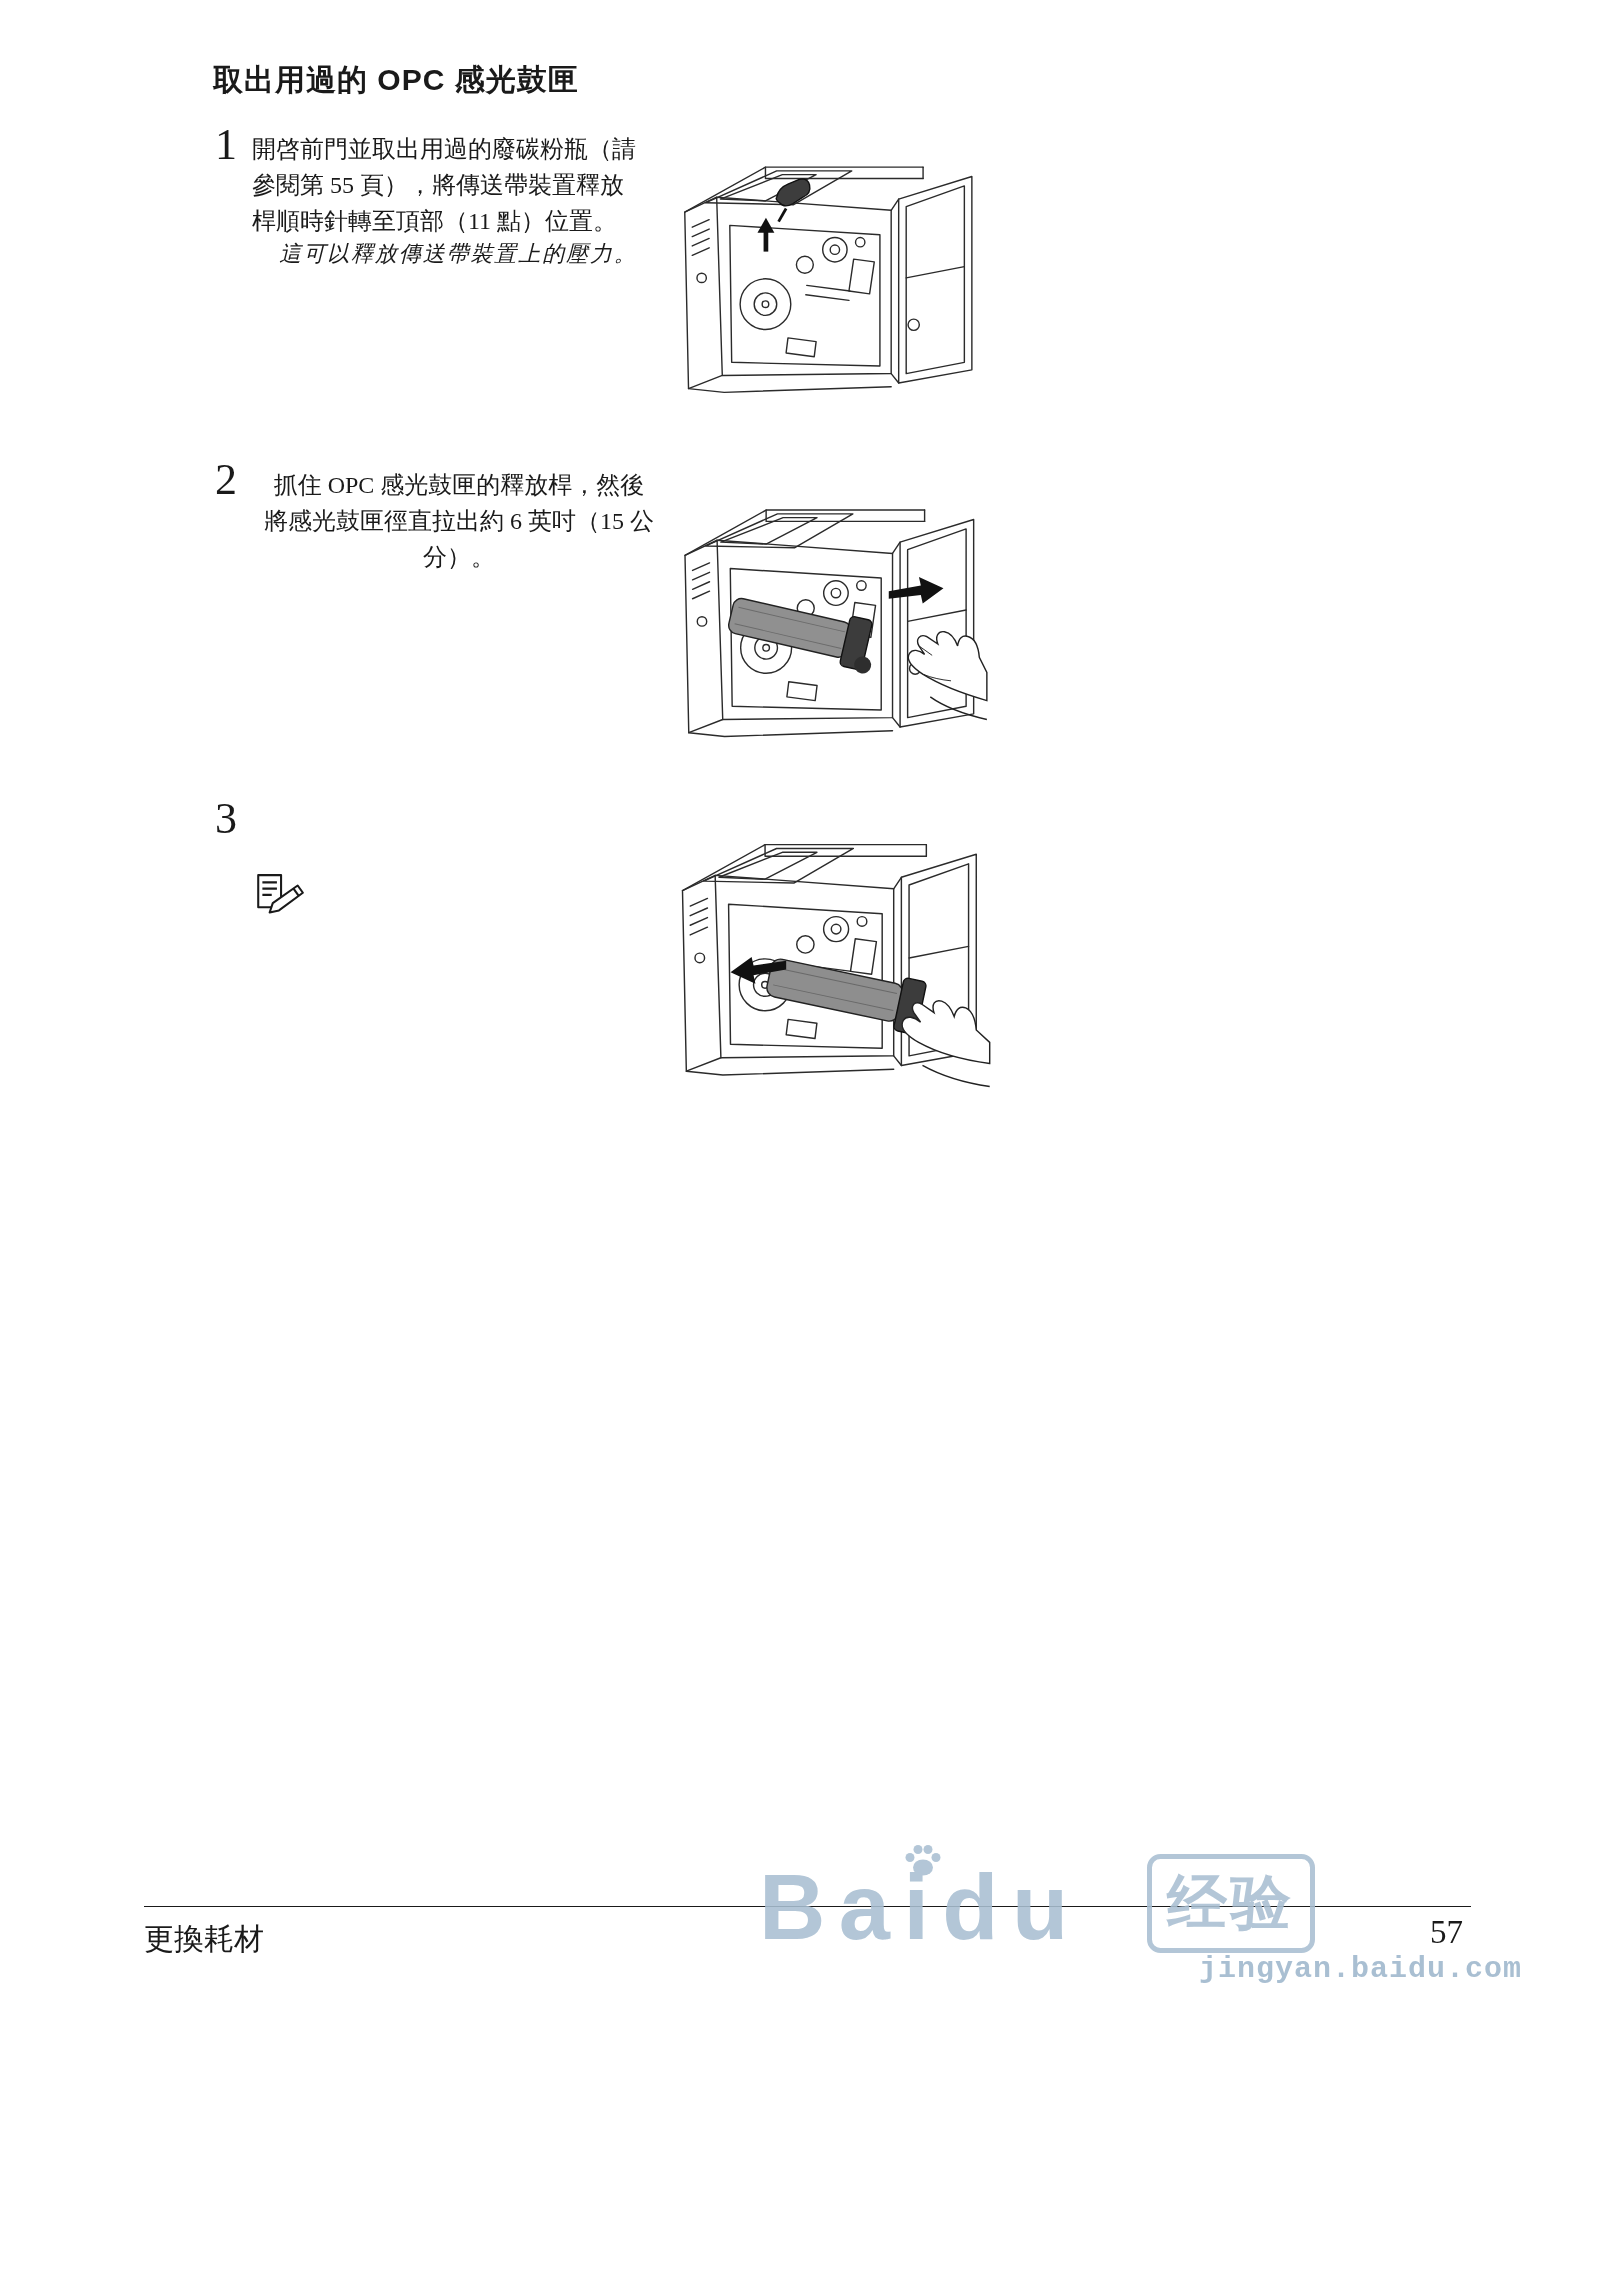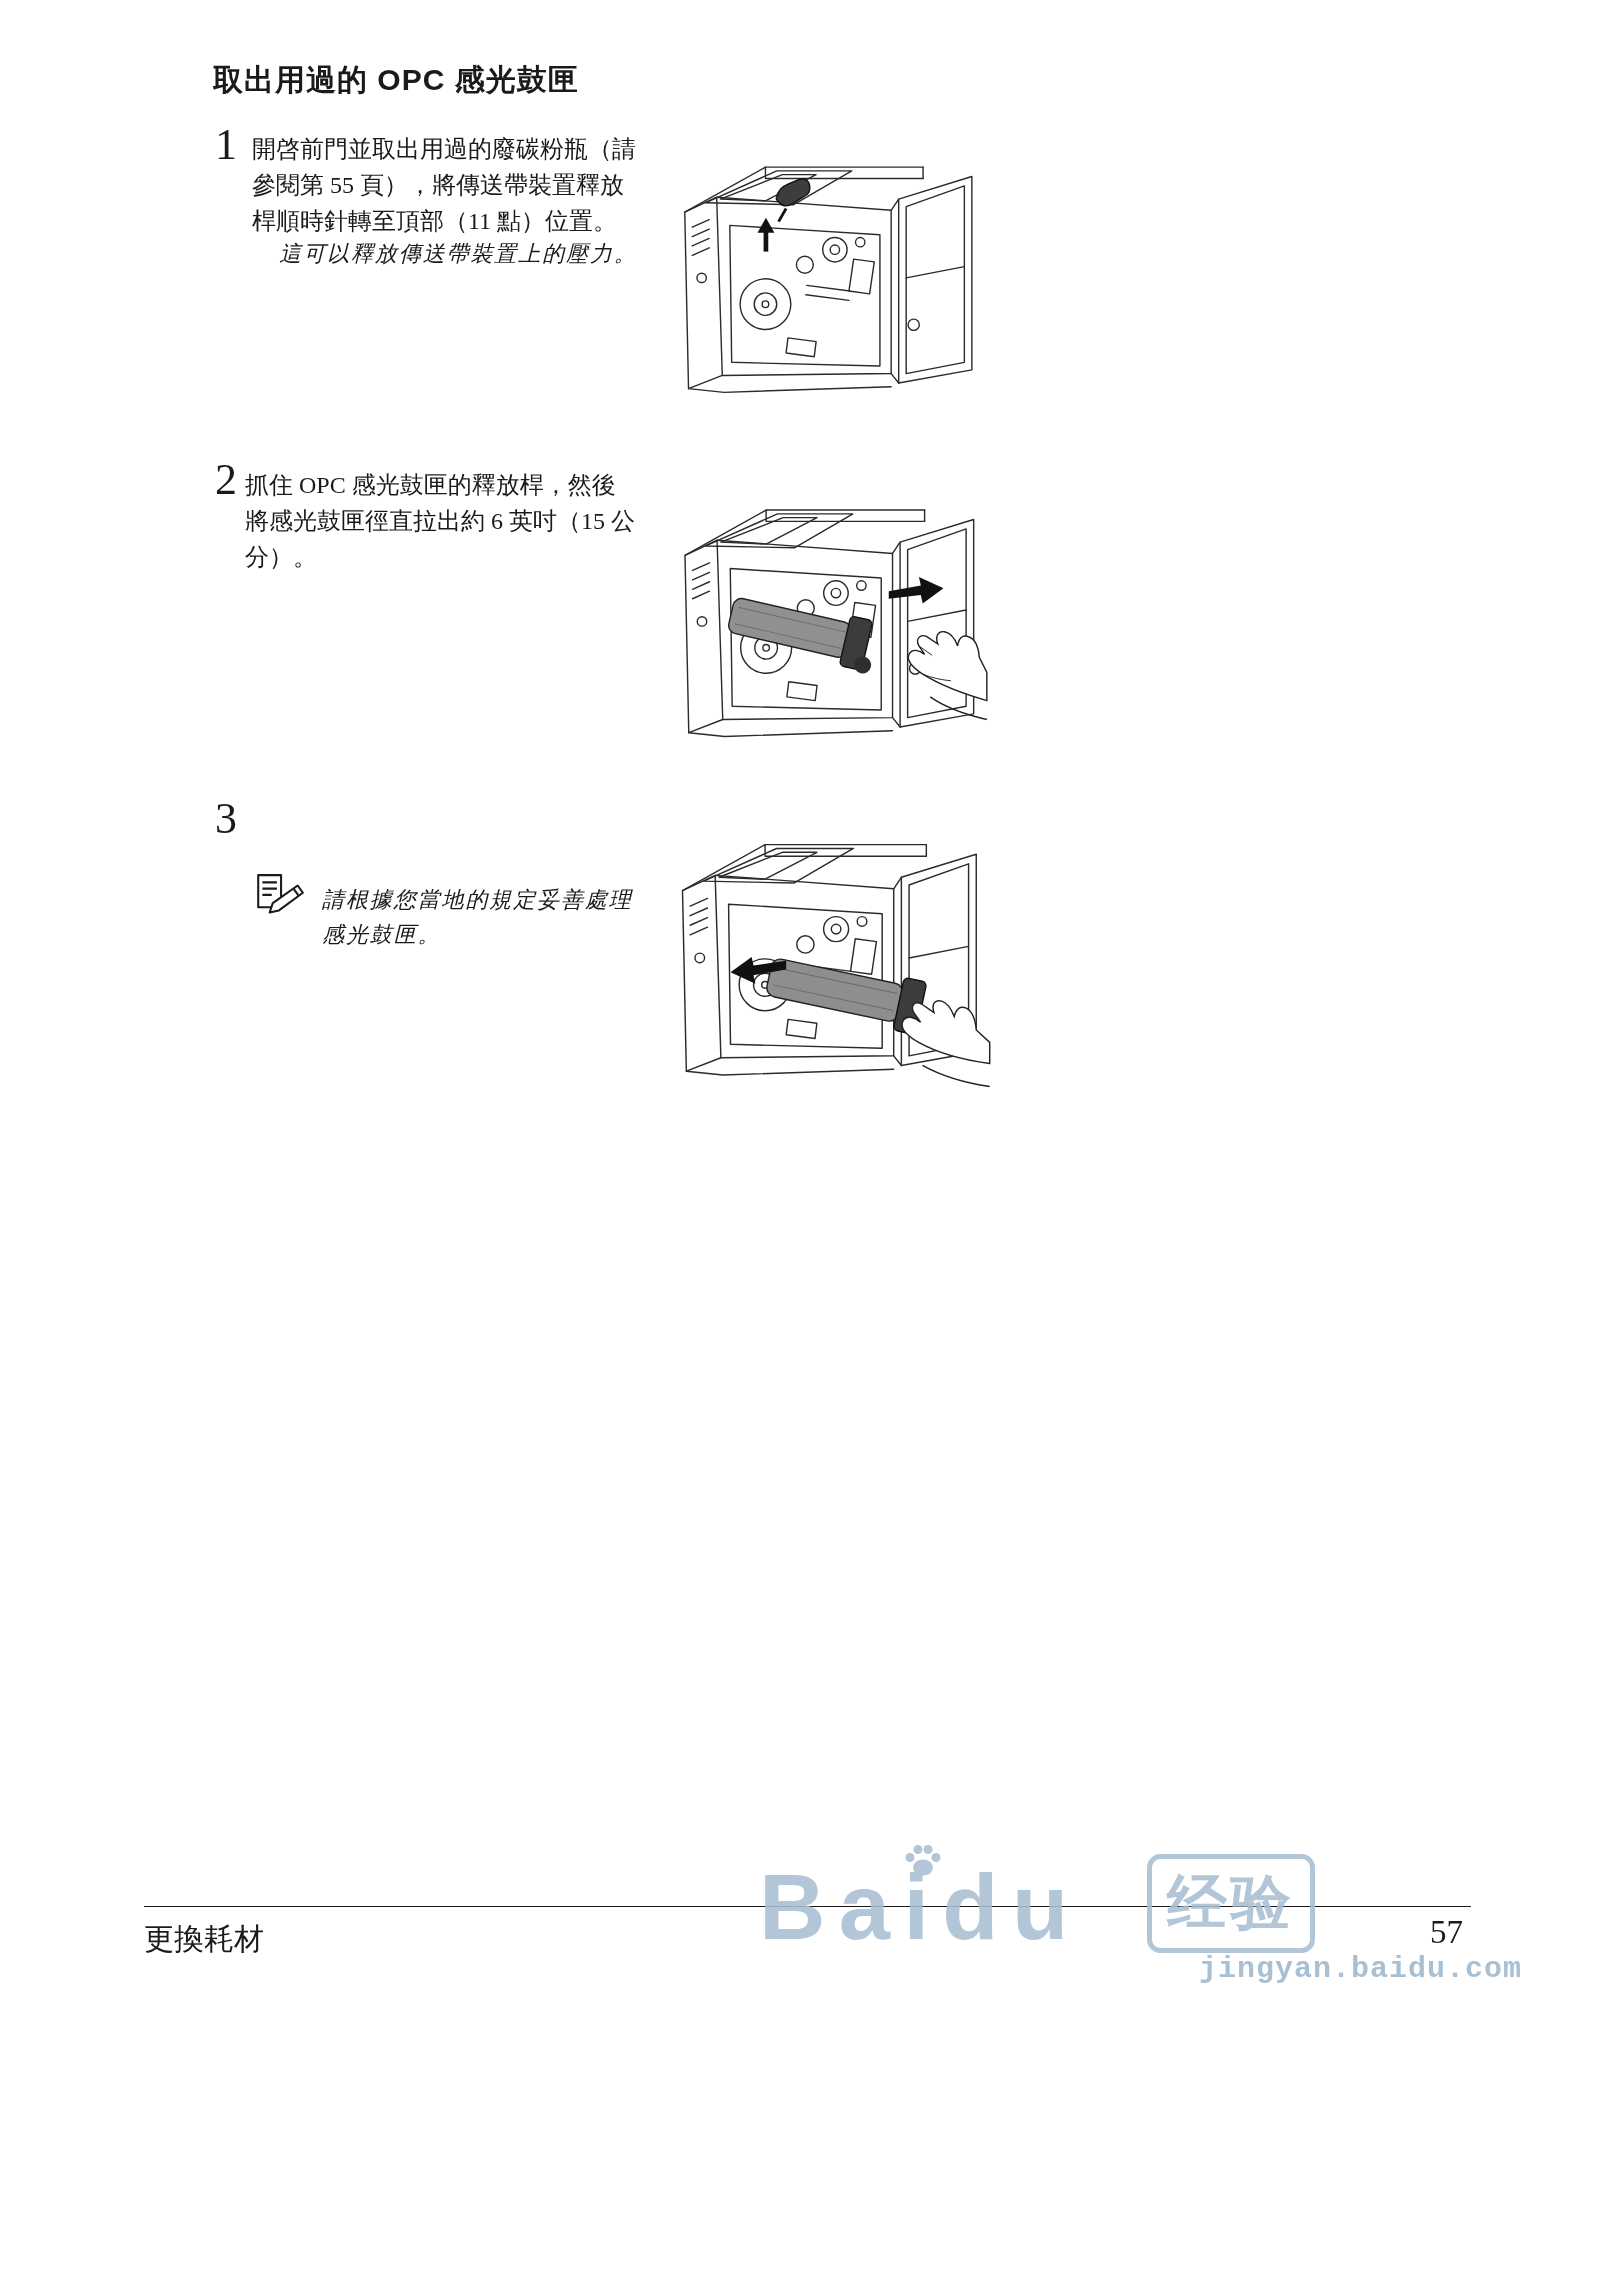--- a/index.html
+++ b/index.html
@@ -153,21 +153,21 @@
     <svg viewBox="0 0 340 300">
       <use href="#printer-base"></use>
       <path d="M118 66 q2 -10 12 -14 l12 -5 q9 -2 11 6 q2 9 -7 13 l-11 7 q-9 5 -14 -1 q-5 -4 -3 -6 z" fill="#3d3d3d" stroke="#111" stroke-width="1.5"></path>
       <path d="M128 78 l-8 14" stroke="#111" stroke-width="3" fill="none"></path>
       <rect x="104" y="102" width="5" height="22" fill="#111"></rect>
       <path d="M106.5 88 l-9 16 h18 z" fill="#111"></path>
     </svg>
   </div>
 
   <div class="step-num" style="left:215px; top:458px;">2</div>
-  <p class="step-text" style="left:245px; top:467px;">抓住 OPC 感光鼓匣的釋放桿，然後將感光鼓匣徑直拉出約 6 英吋（15 公分）。</p>
+  <p class="step-text" style="left:264px; top:467px;text-align:center;">抓住 OPC 感光鼓匣的釋放桿，然後將感光鼓匣徑直拉出約 6 英吋（15 公分）。</p>
   <div class="fig" style="left:661px; top:478px; width:331px; height:283px;">
     <svg viewBox="0 0 340 300">
       <use href="#printer-base"></use>
       <g transform="rotate(13 140 165)">
         <rect x="66" y="142" width="128" height="38" rx="9" fill="#909090" stroke="#222" stroke-width="1.5"></rect>
         <path d="M72 152 h116 M72 170 h116" stroke="#6b6b6b" stroke-width="1" fill="none"></path>
         <rect x="190" y="134" width="24" height="54" rx="5" fill="#3c3c3c" stroke="#111" stroke-width="1.5"></rect>
         <circle cx="214" cy="182" r="9" fill="#2e2e2e"></circle>
       </g>
       <path d="M236 120 l34 -6 l-2 -9 l26 12 l-22 16 l-2 -9 l-34 4 z" fill="#111"></path>
@@ -181,21 +181,20 @@
   <div class="note-icon">
     <svg viewBox="0 0 52 40">
       <g fill="none" stroke="#1a1a1a" stroke-width="2" stroke-linejoin="round">
         <path d="M6 3 h22 v31 h-22 z" fill="#ffffff"></path>
         <path d="M10 10 h14 M10 16 h14 M10 22 h9"></path>
         <path d="M20 30 L44 13 l5 7 L26 37 l-9 2 z" fill="#ffffff"></path>
         <path d="M40 16 l5 7"></path>
       </g>
     </svg>
   </div>
-  <p class="note" style="left:322px; top:882px; width:323px;">請根據您當地的規定妥善處理感光鼓匣。</p>
   <div class="fig" style="left:661px; top:812px; width:331px; height:288px;">
     <svg viewBox="0 0 340 300">
       <use href="#printer-base"></use>
       <g transform="rotate(12 190 190)">
         <rect x="108" y="168" width="140" height="40" rx="10" fill="#8e8e8e" stroke="#222" stroke-width="1.5"></rect>
         <path d="M114 178 h128 M114 196 h128" stroke="#696969" stroke-width="1" fill="none"></path>
         <rect x="246" y="160" width="24" height="56" rx="5" fill="#3c3c3c" stroke="#111" stroke-width="1.5"></rect>
         <circle cx="270" cy="210" r="9" fill="#2e2e2e"></circle>
       </g>
       <path d="M128 164 l-34 6 l2 9 l-26 -12 l22 -16 l2 9 l34 -5 z" fill="#111"></path>

